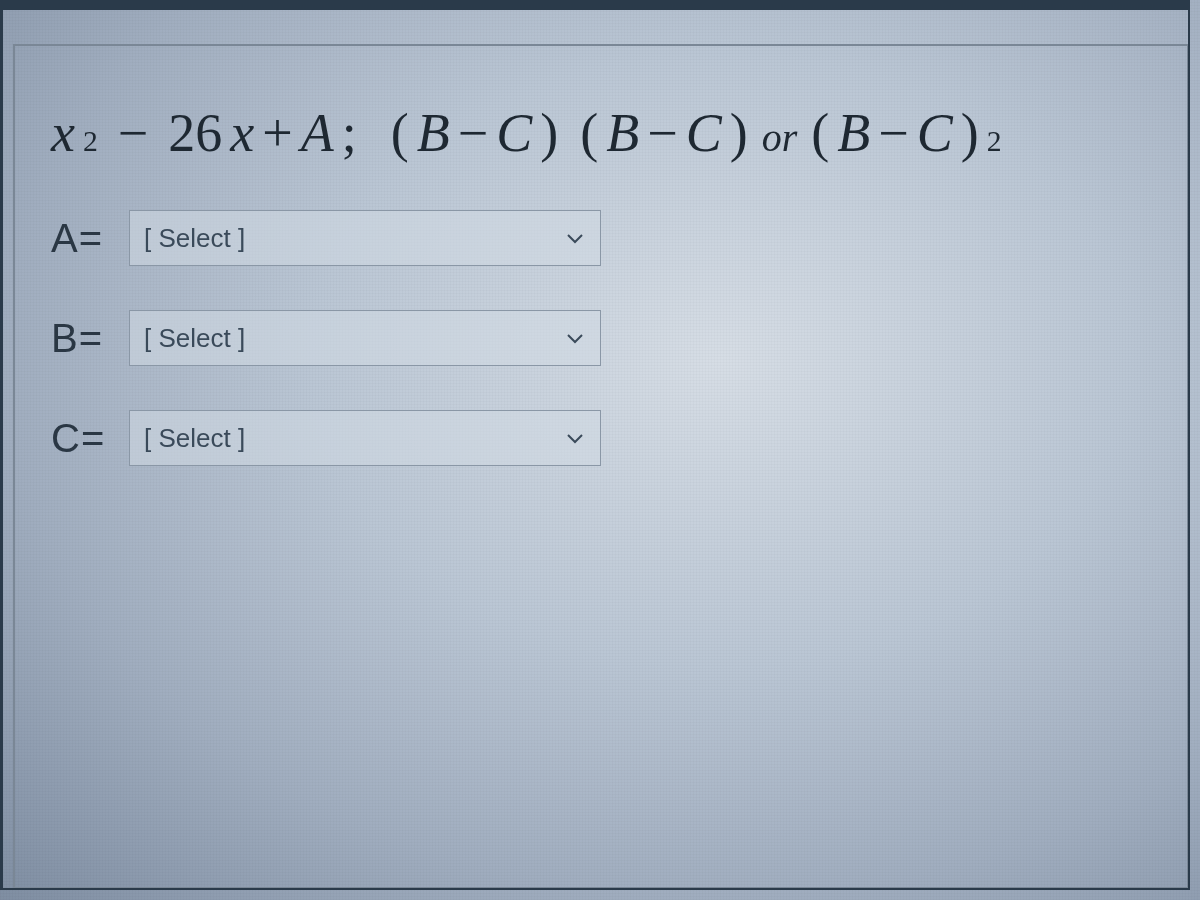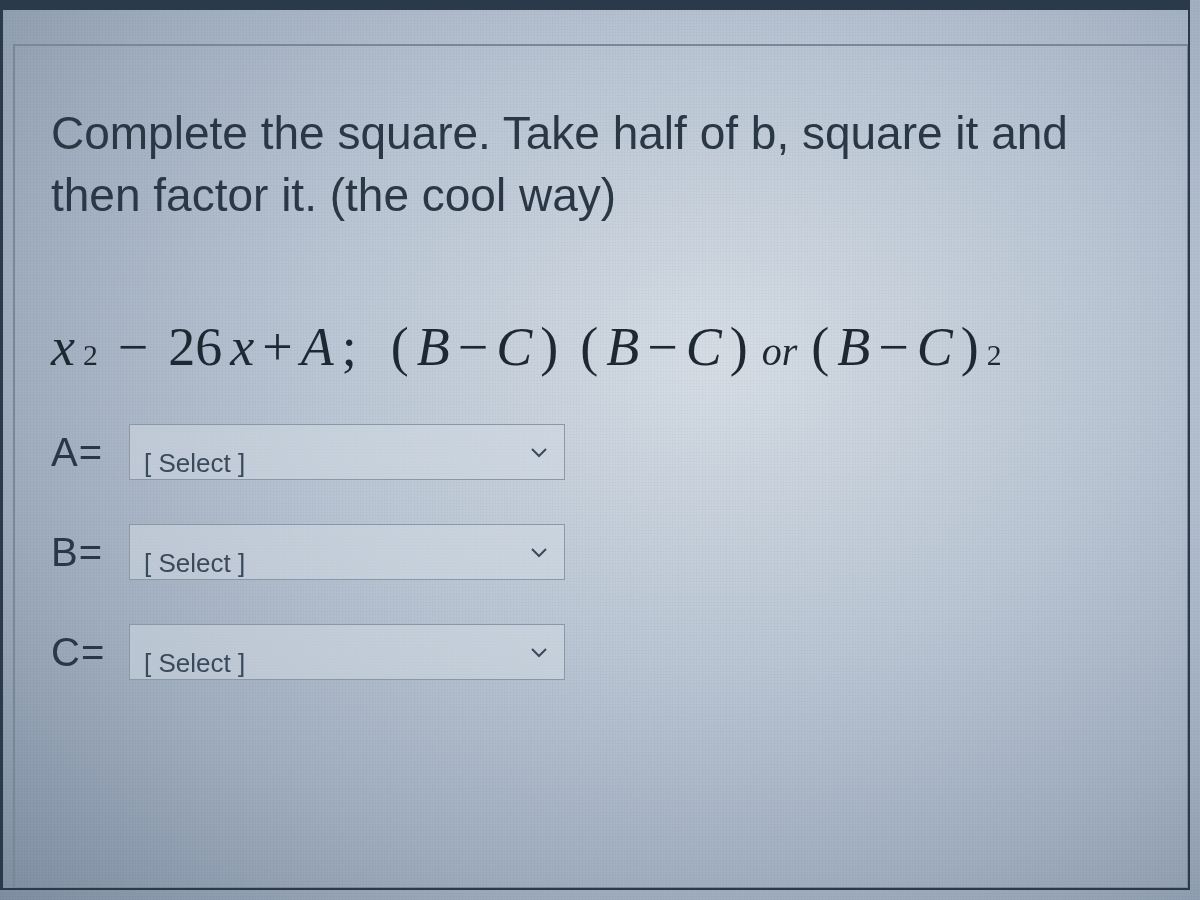--- a/index.html
+++ b/index.html
@@ -87,26 +87,26 @@
   }
   .answer-label {
     font-family: Arial, Helvetica, sans-serif;
     font-size: 40px;
     color: #2a3744;
     width: 78px;
     letter-spacing: 1px;
   }
   .select-wrap {
     position: relative;
-    width: 436px;
+    width: 472px;
     height: 56px;
     border: 1px solid #8a97a6;
     background: rgba(210,218,228,0.55);
     display: flex;
-    align-items: flex-end;
+    align-items: center;
     padding-left: 14px;
     box-sizing: border-box;
     cursor: pointer;
   }
   .select-wrap .placeholder {
     font-size: 26px;
     color: #3a4a5a;
   }
   .select-wrap .chev {
     position: absolute;
@@ -121,21 +121,20 @@
     height: 100%;
     display: block;
   }
 </style>
 </head>
 <body>
 
 <div class="outer-frame">
   <div class="inner-frame">
 
-    <div class="prompt">Complete the square. Take half of b, square it and then factor it. (the cool way)</div>
 
     <div class="math-line">
       <span class="ital">x</span>
         <sup>2</sup>
       <span style="padding:0 12px;">−</span>
       <span>26</span>
         <span class="ital">x</span>
       <span> + </span>
       <span class="ital">A</span>
         <span>;</span>

